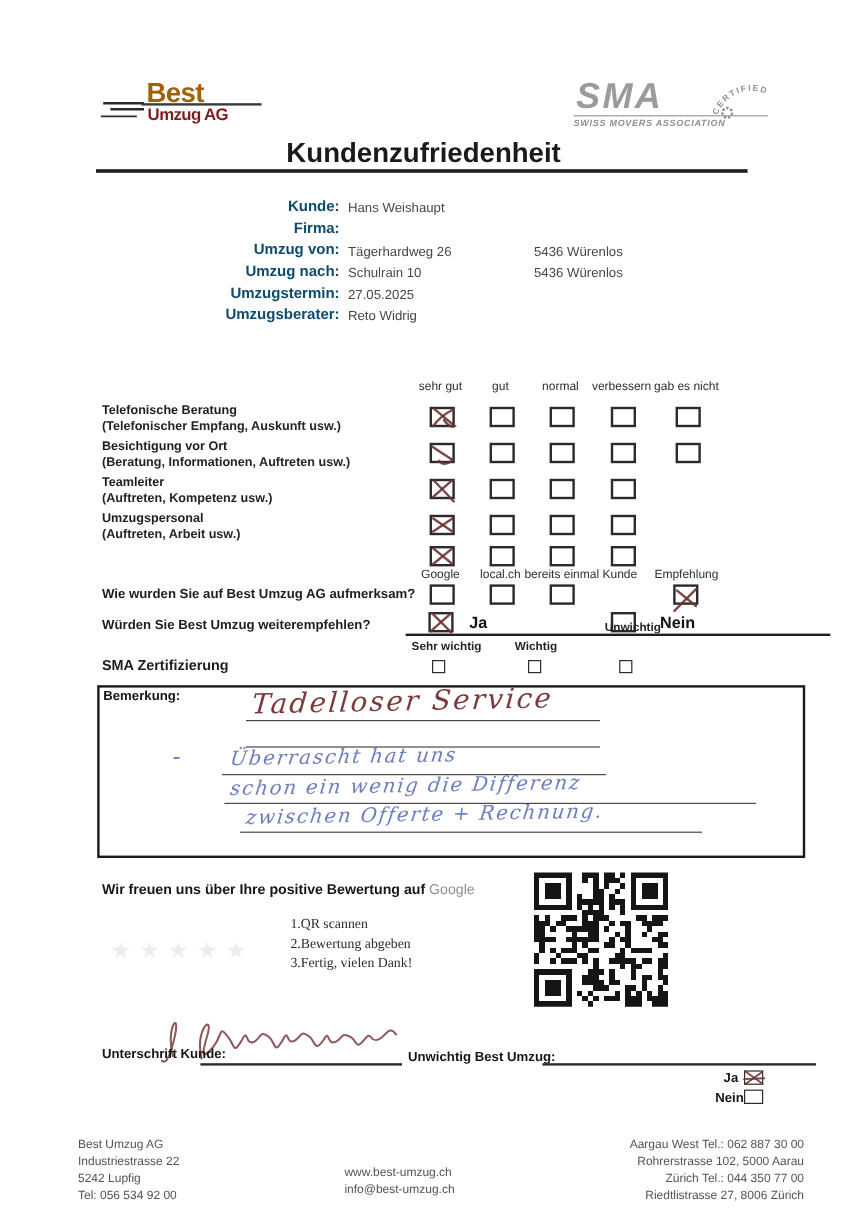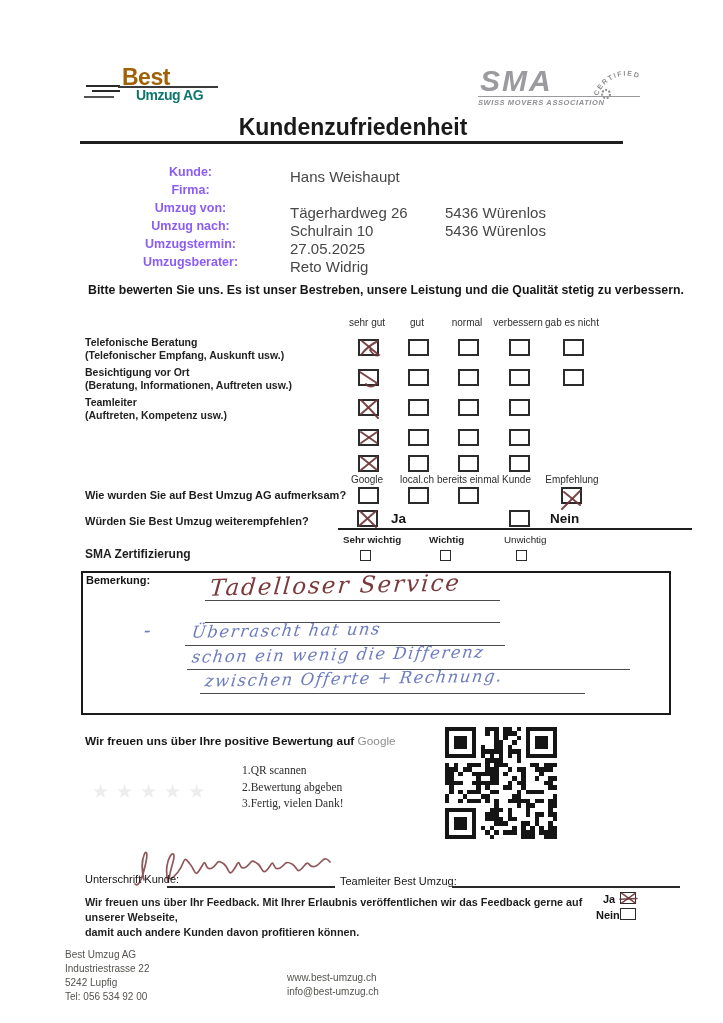--- a/index.html
+++ b/index.html
@@ -7,22 +7,22 @@
         font-family:"Liberation Sans",sans-serif;color:#222;}
   .abs{position:absolute;}
   .b{font-weight:bold;}
   
   .best-txt{font-weight:bold;color:#a16207;letter-spacing:-.5px;}
   .sma-big{font-weight:bold;font-style:italic;color:#9b9b9f;letter-spacing:2px;}
   .sma-sub{font-weight:bold;font-style:italic;color:#8f8f93;font-size:7.5px;letter-spacing:.6px;}
   .title{font-size:23px;font-weight:bold;color:#1a1a1a;}
   .rule{position:absolute;background:#1f1f1f;}
   
-  .ilabel{position:absolute;width:185px;text-align:center;font-weight:bold;font-size:12.5px;color:#8b5cf6;}
-  .ival{position:absolute;font-size:15px;color:#474747;}
+  .ilabel{position:absolute;width:185px;text-align:right;font-weight:bold;font-size:12.5px;color:#0c4a6e;}
+  .ival{position:absolute;font-size:11px;color:#474747;}
   
   .colhead{position:absolute;width:84px;text-align:center;font-size:10px;color:#2e2e2e;}
   .rlabel{position:absolute;left:85px;font-size:10.5px;font-weight:600;color:#1d1d1d;line-height:13px;}
   .rsub{font-weight:600;color:#242424;}
   .box{position:absolute;width:17px;height:13px;border:2px solid #2b2b2b;background:#fff;}
   .sbox{position:absolute;width:9px;height:9px;border:1.5px solid #2b2b2b;background:#fff;}
   .fbox{position:absolute;width:14px;height:10px;border:1.8px solid #2b2b2b;background:#fff;}
   .mk{position:absolute;left:-4px;top:-4px;width:26px;height:22px;pointer-events:none;}
   .mk path{stroke:#6b3434;stroke-width:2;fill:none;stroke-linecap:round;opacity:.9;}
   .mk.small{left:-3px;top:-3px;width:21px;height:17px;}
@@ -31,37 +31,37 @@
   .wline{position:absolute;height:1.4px;background:#4a4a4a;}
   .hw{position:absolute;font-family:"DejaVu Serif",serif;font-style:italic;white-space:nowrap;}
   .hw-red{color:#7a393b;font-size:23px;letter-spacing:2px;transform:rotate(-1.2deg) skewX(-6deg);}
   .hw-blue{color:#5466b3;font-size:16.5px;letter-spacing:1.5px;transform:rotate(-1deg) skewX(-8deg);opacity:.85;}
   
   .stars{font-size:19px;color:#ededed;letter-spacing:7px;}
   .steps{font-size:11.5px;color:#2c2c2c;line-height:16.5px;font-family:Liberation Serif, serif;}
   .google{color:#8f8f8f;font-weight:normal;}
   
   .sigline{position:absolute;height:1.6px;background:#2a2a2a;}
-  .flabel{font-size:11px;font-weight:normal;color:#161616;}
+  .flabel{font-size:11px;font-weight:bold;color:#161616;}
   .fbtext{font-size:10.8px;font-weight:600;color:#1f1f1f;line-height:15px;}
   
   .foot{font-size:10px;color:#55534f;line-height:14px;}
 </style>
 </head>
 <body>
 
 <div class="page">
 
   <svg class="abs" style="left:84px;top:78px" width="40" height="26">
     <line x1="2" y1="8" x2="36" y2="8" stroke="#2a2a2a" stroke-width="2"></line>
     <line x1="8" y1="13" x2="36" y2="13" stroke="#2a2a2a" stroke-width="2"></line>
     <line x1="0" y1="19" x2="30" y2="19" stroke="#2a2a2a" stroke-width="1.6"></line>
   </svg>
   <div class="abs best-txt" style="left:122px;top:64px;font-size:23px">Best</div>
-  <div class="abs best-txt" style="left:136px;top:87px;font-size:14px;color:#0f766e">Umzug AG</div>
+  <div class="abs best-txt" style="left:123px;top:87px;font-size:14px;color:#7f1d1d">Umzug AG</div>
   <div class="abs rule" style="left:118px;top:86px;width:100px;height:1.6px;background:#3a3a3a"></div>
 
   <div class="abs sma-big" style="left:480px;top:64px;font-size:30px">SMA</div>
   <div class="abs sma-sub" style="left:478px;top:98px">SWISS MOVERS ASSOCIATION</div>
   <div class="abs rule" style="left:478px;top:96px;width:162px;height:1px;background:#9b9b9f"></div>
   <svg class="abs" style="left:592px;top:58px" width="56" height="46">
     <defs>
         <path id="certArc" d="M6 38 A30 30 0 0 1 50 22"></path>
       </defs>
     <text font-size="7" font-weight="bold" fill="#8f8f93" letter-spacing="1.5">
@@ -81,21 +81,20 @@
   <div class="ival" style="left:290px;top:204px">Tägerhardweg 26</div>
   <div class="ival" style="left:445px;top:204px">5436 Würenlos</div>
   <div class="ilabel" style="left:98px;top:219px">Umzug nach:</div>
   <div class="ival" style="left:290px;top:222px">Schulrain 10</div>
   <div class="ival" style="left:445px;top:222px">5436 Würenlos</div>
   <div class="ilabel" style="left:98px;top:237px">Umzugstermin:</div>
   <div class="ival" style="left:290px;top:240px">27.05.2025</div>
   <div class="ilabel" style="left:98px;top:255px">Umzugsberater:</div>
   <div class="ival" style="left:290px;top:258px">Reto Widrig</div>
 
-  <div class="abs b" style="left:88px;top:283px;font-size:12.3px;color:#161616">Bitte bewerten Sie uns. Es ist unser Bestreben, unsere Leistung und die Qualität stetig zu verbessern.</div>
 
   <div class="colhead" style="left:325px;top:317px">sehr gut</div>
   <div class="colhead" style="left:375px;top:317px">gut</div>
   <div class="colhead" style="left:425px;top:317px">normal</div>
   <div class="colhead" style="left:476px;top:317px">verbessern</div>
   <div class="colhead" style="left:530px;top:317px">gab es nicht</div>
 
   <div class="rlabel" style="top:336px">
     <span>Telefonische Beratung</span><br>
     <span class="rsub">(Telefonischer Empfang, Auskunft usw.)</span>
@@ -132,20 +131,24 @@
   <div class="box" style="left:358px;top:399px">
     <svg class="mk" viewBox="0 0 26 22">
         <path d="M5 17 L21 3"></path>
         <path d="M5 3 C11 9 17 15 22 21"></path>
       </svg>
   </div>
   <div class="box" style="left:408px;top:399px"></div>
   <div class="box" style="left:458px;top:399px"></div>
   <div class="box" style="left:509px;top:399px"></div>
 
+  <div class="rlabel" style="top:426px">
+    <span>Umzugspersonal</span><br>
+    <span class="rsub">(Auftreten, Arbeit usw.)</span>
+  </div>
   <div class="box" style="left:358px;top:429px">
     <svg class="mk" viewBox="0 0 26 22">
         <path d="M5 16 L21 5"></path>
         <path d="M5 5 L21 16"></path>
       </svg>
   </div>
   <div class="box" style="left:408px;top:429px"></div>
   <div class="box" style="left:458px;top:429px"></div>
   <div class="box" style="left:509px;top:429px"></div>
 
@@ -181,21 +184,21 @@
         <path d="M5 3 L21 19"></path>
       </svg>
   </div>
   <div class="abs b" style="left:391px;top:511px;font-size:13.5px;color:#141414">Ja</div>
   <div class="box" style="left:509px;top:510px"></div>
   <div class="abs b" style="left:550px;top:511px;font-size:13.5px;color:#141414">Nein</div>
   <div class="rule" style="left:338px;top:528px;width:354px;height:2px"></div>
 
   <div class="abs" style="left:343px;top:534px;font-size:9.8px;font-weight:600;color:#242424">Sehr wichtig</div>
   <div class="abs" style="left:429px;top:534px;font-size:9.8px;font-weight:600;color:#242424">Wichtig</div>
-  <div class="abs" style="left:504px;top:534px;font-size:9.8px;font-weight:400;color:#242424">Unwichtig</div>
+  <div class="abs" style="left:504px;top:518px;font-size:9.8px;font-weight:700;color:#242424">Unwichtig</div>
   <div class="rlabel" style="top:548px;font-size:12px">SMA Zertifizierung</div>
   <div class="sbox" style="left:360px;top:550px"></div>
   <div class="sbox" style="left:440px;top:550px"></div>
   <div class="sbox" style="left:516px;top:550px"></div>
 
   <div class="bembox"></div>
   <div class="abs b" style="left:86px;top:574px;font-size:11px;color:#141414">Bemerkung:</div>
   <div class="wline" style="left:205px;top:600px;width:295px"></div>
   <div class="wline" style="left:205px;top:622px;width:295px"></div>
   <div class="wline" style="left:185px;top:645px;width:320px"></div>
@@ -438,27 +441,23 @@
         <rect x="0" y="72" width="28" height="28"></rect>
         <rect x="4" y="76" width="20" height="20" fill="#fff"></rect>
         <rect x="8" y="80" width="12" height="12"></rect>
       </svg></div>
 
   <svg class="abs" style="left:128px;top:834px" width="220" height="56" viewBox="0 0 220 56">
     <path d="M16 46 C10 22 22 8 18 28 C15 42 11 54 7 50 M40 48 C34 24 50 10 45 28 C41 42 38 52 50 38 C58 28 54 20 62 30 C68 37 66 46 74 32 C79 22 76 38 84 34 C90 31 88 24 96 30 C102 35 100 46 108 32 C113 22 110 38 118 33 C124 29 122 24 130 30 C135 34 134 44 142 32 C147 23 144 38 152 34 C158 31 156 26 164 30 C170 33 168 42 176 32 C182 24 180 36 188 32 C194 29 196 20 202 28" stroke="#7a3a3c" stroke-width="1.7" fill="none" stroke-linecap="round" opacity="0.85"></path>
   </svg>
   <div class="abs flabel" style="left:85px;top:873px">Unterschrift Kunde:</div>
   <div class="sigline" style="left:167px;top:886px;width:168px"></div>
-  <div class="abs flabel" style="left:340px;top:875px">Teamleiter Best Umzug:</div>
+  <div class="abs flabel" style="left:340px;top:875px">Unwichtig Best Umzug:</div>
   <div class="sigline" style="left:452px;top:886px;width:228px"></div>
 
-  <div class="abs fbtext" style="left:85px;top:895px;width:510px">
-    <div>Wir freuen uns über Ihr Feedback. Mit Ihrer Erlaubnis veröffentlichen wir das Feedback gerne auf unserer Webseite,</div>
-    <div>damit auch andere Kunden davon profitieren können.</div>
-  </div>
   <div class="abs b" style="left:603px;top:893px;font-size:11px;color:#161616">Ja</div>
   <div class="fbox" style="left:620px;top:892px">
     <svg class="mk small" viewBox="0 0 26 22">
         <path d="M4 17 L22 4"></path>
         <path d="M4 4 L22 17"></path>
         <path d="M2 12 L24 11"></path>
       </svg>
   </div>
   <div class="abs b" style="left:596px;top:909px;font-size:11px;color:#161616">Nein</div>
   <div class="fbox" style="left:620px;top:908px"></div>
@@ -466,14 +465,20 @@
   <div class="abs foot" style="left:65px;top:948px">
     <div>Best Umzug AG</div>
     <div>Industriestrasse 22</div>
     <div>5242 Lupfig</div>
     <div>Tel: 056 534 92 00</div>
   </div>
   <div class="abs foot" style="left:287px;top:971px">
     <div>www.best-umzug.ch</div>
     <div>info@best-umzug.ch</div>
   </div>
+  <div class="abs foot" style="left:420px;top:948px;width:250px;text-align:right">
+    <div>Aargau West Tel.: 062 887 30 00</div>
+    <div>Rohrerstrasse 102, 5000 Aarau</div>
+    <div>Zürich Tel.: 044 350 77 00</div>
+    <div>Riedtlistrasse 27, 8006 Zürich</div>
+  </div>
 
 </div>
 
 </body></html>

